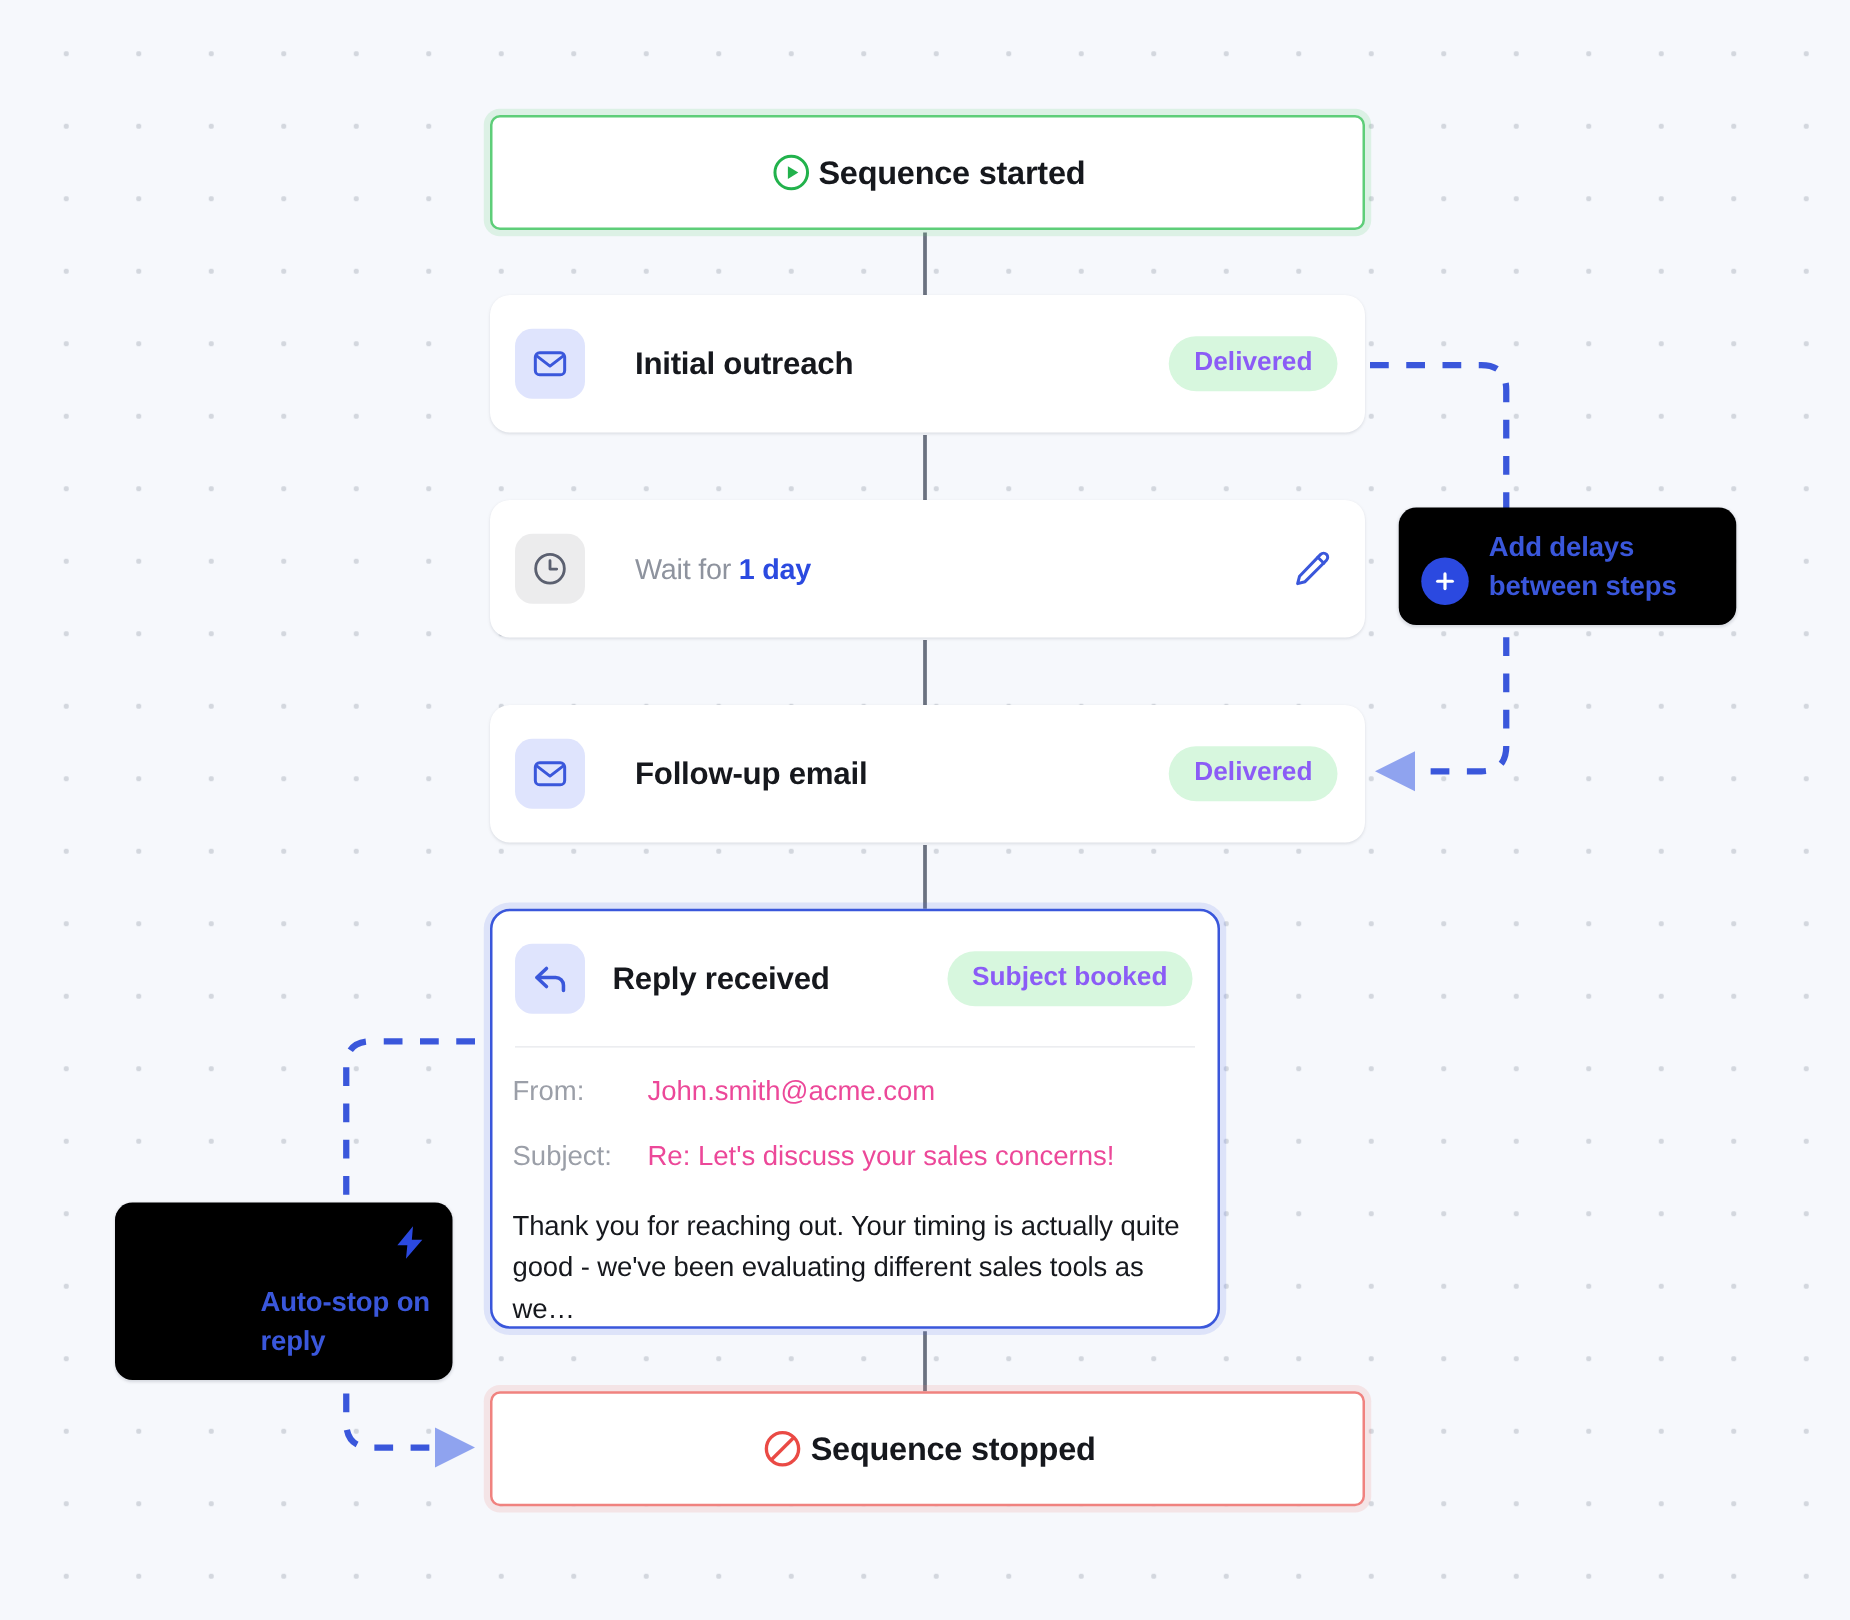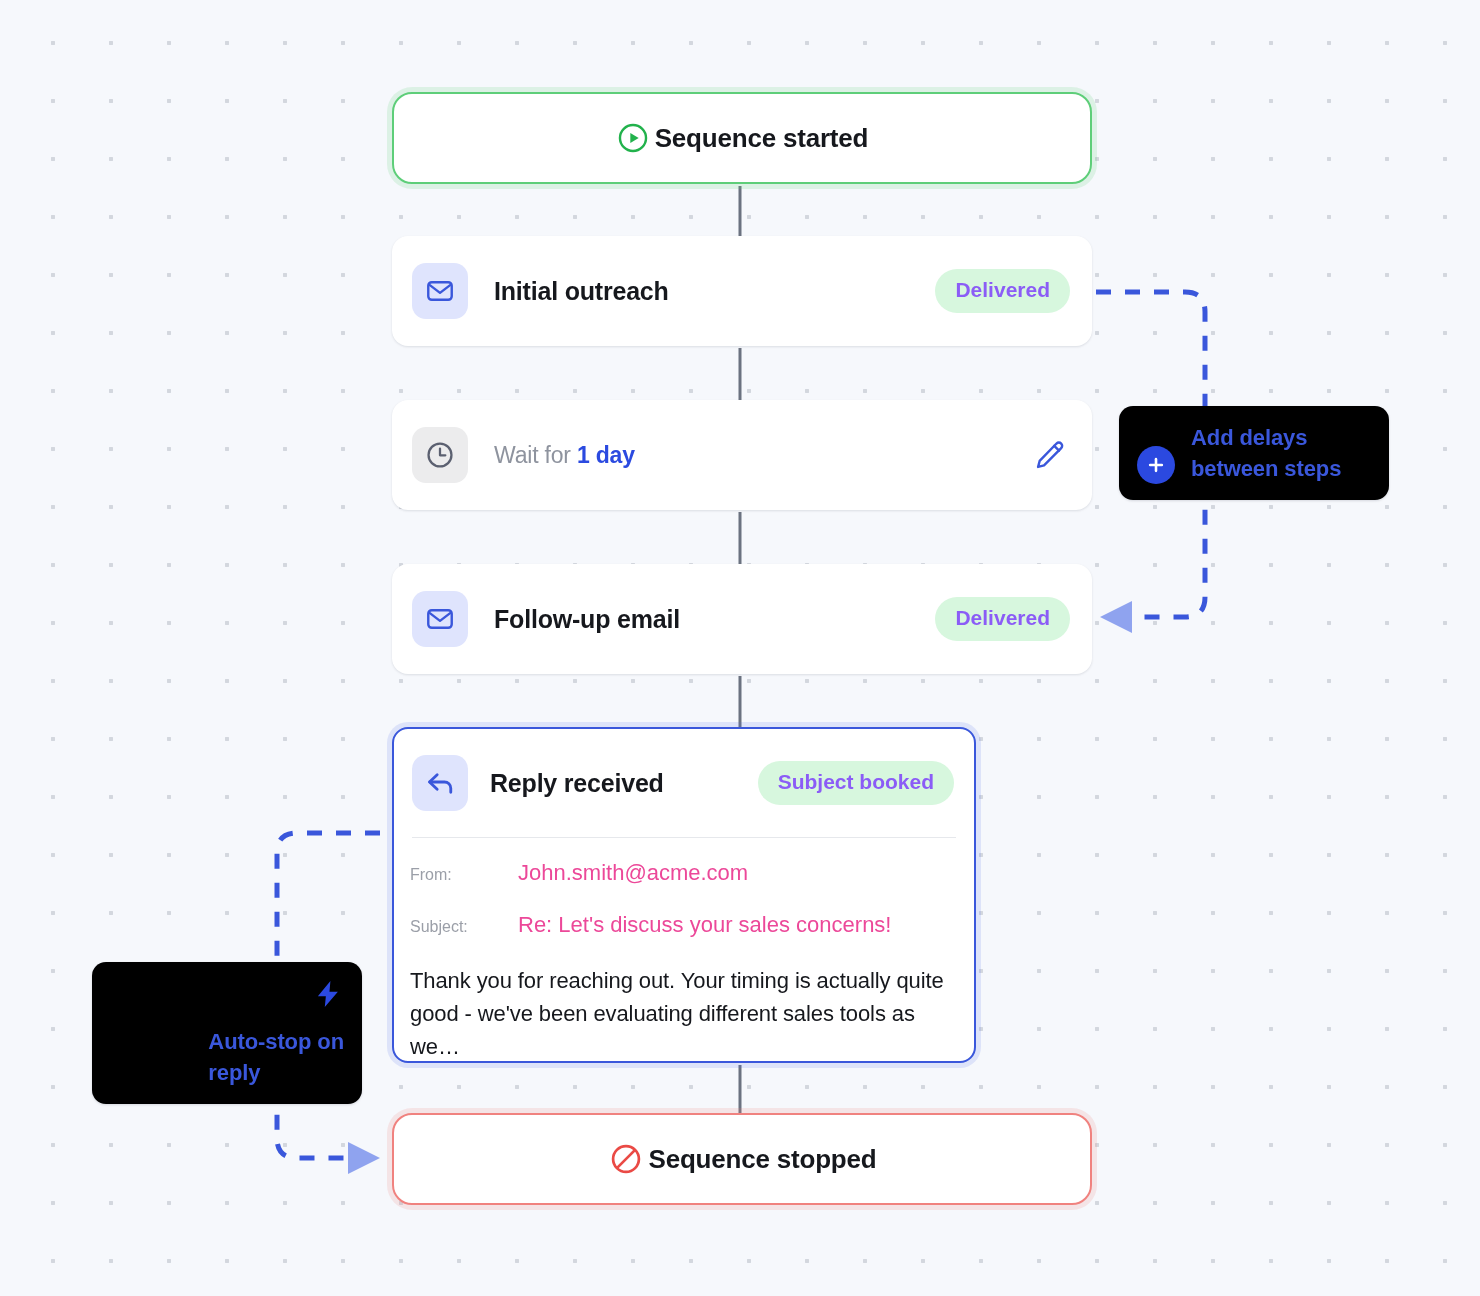--- a/index.html
+++ b/index.html
@@ -42,21 +42,21 @@
 
   
   .terminal {
     left: 392px;
     width: 700px;
     height: 92px;
     display: flex;
     align-items: center;
     justify-content: center;
     gap: 5px;
-    border-radius: 20px;
+    border-radius: 8px;
   }
   .terminal .tlabel {
     font-size: 26px;
     font-weight: 700;
     color: #16181d;
     letter-spacing: -0.2px;
   }
 
   #node-start {
     top: 92px;
@@ -70,21 +70,21 @@
   }
 
   
   .step {
     left: 392px;
     width: 700px;
     height: 110px;
     display: flex;
     align-items: center;
     padding: 0 22px 0 20px;
-    gap: 26px;
+    gap: 40px;
   }
   #node-initial   { top: 236px; }
   #node-wait      { top: 400px; }
   #node-followup  { top: 564px; }
 
   .icon-tile {
     width: 56px;
     height: 56px;
     border-radius: 14px;
     background: #dfe4fd;
@@ -162,21 +162,21 @@
   }
   .reply-body {
     padding: 22px 18px 0 16px;
   }
   .kv {
     display: flex;
     align-items: baseline;
     margin-bottom: 26px;
   }
   .kv .k {
-    font-size: 16px;
+    font-size: 22px;
     color: #9b9fa8;
     font-weight: 400;
     width: 108px;
     flex: 0 0 auto;
   }
   .kv .v {
     font-size: 22px;
     color: #ec4899;
     font-weight: 400;
   }

